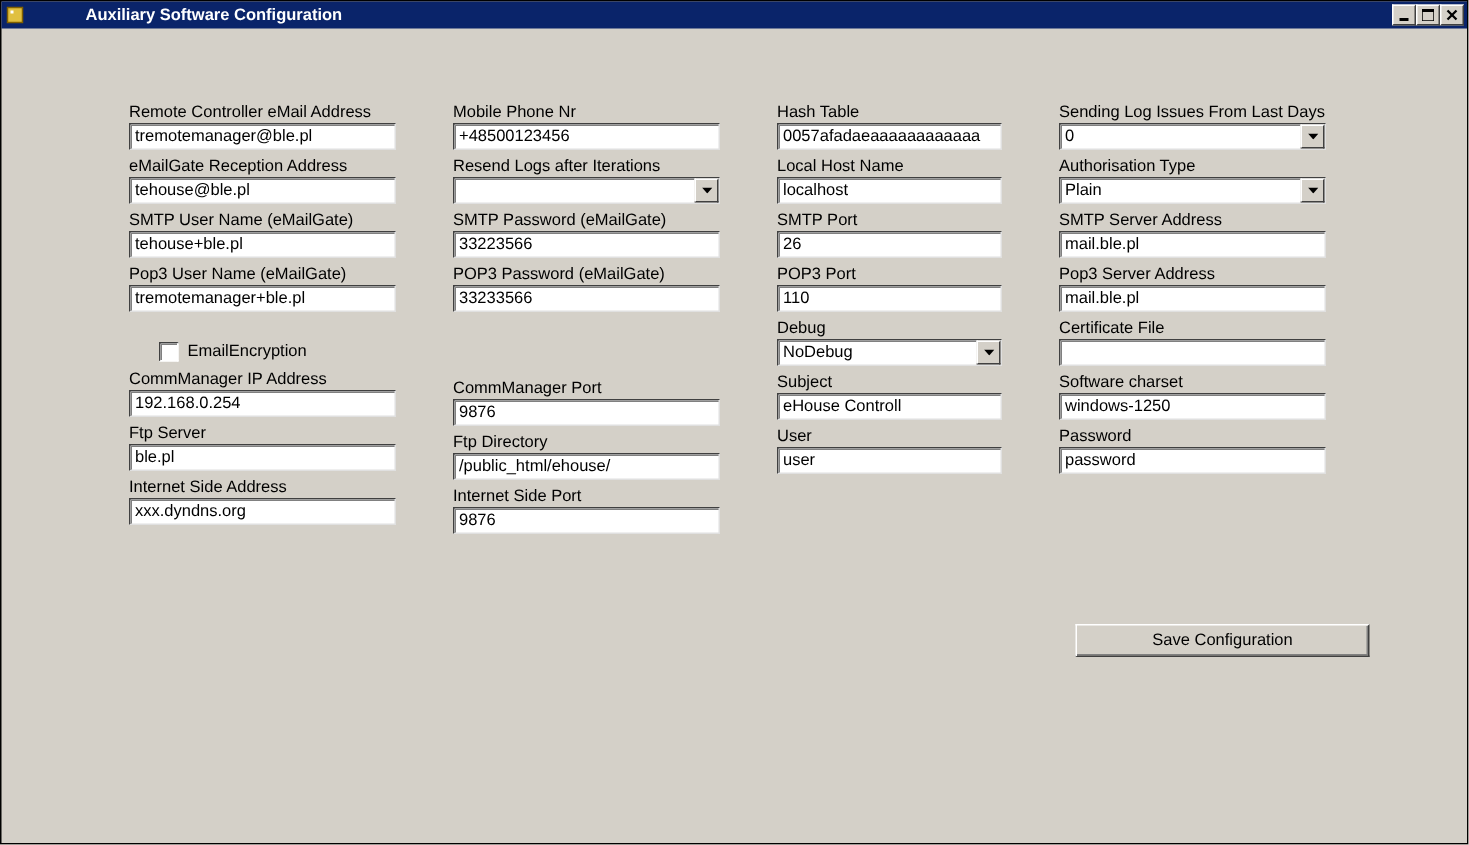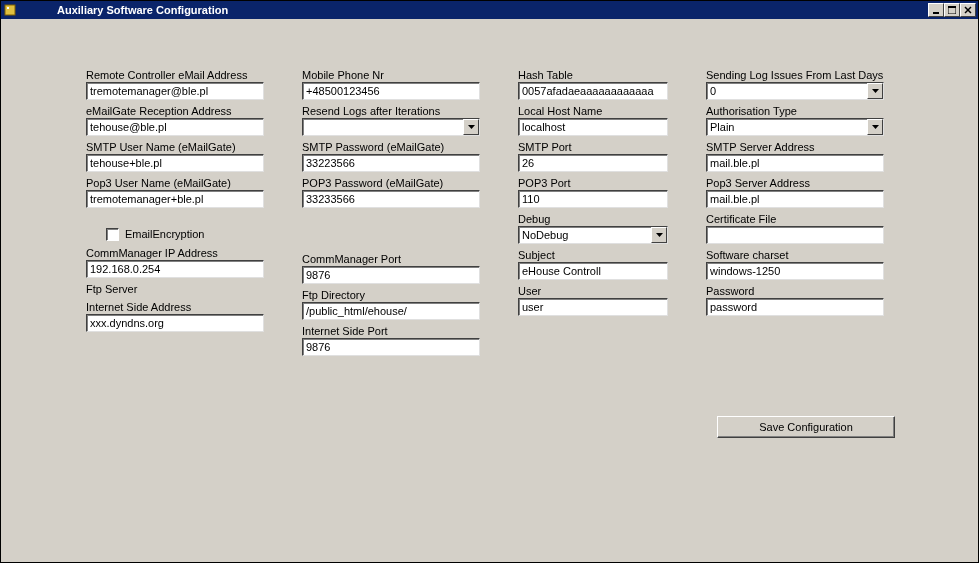--- a/index.html
+++ b/index.html
@@ -124,21 +124,21 @@
     border-right: 1px solid #fff;
     border-bottom: 1px solid #fff;
     box-shadow: inset 1px 1px 0 #808080;
     margin-right: 6px;
   }
   .spacer-sm { height: 40px; }
   .savebtn {
     position: absolute;
     left: 716px;
     top: 397px;
-    width: 178px;
+    width: 196px;
     height: 22px;
     background: #d4d0c8;
     border: 1px solid #fff;
     border-right-color: #404040;
     border-bottom-color: #404040;
     box-shadow: inset -1px -1px 0 #808080;
     display: flex;
     align-items: center;
     justify-content: center;
     font-family: Tahoma, Arial, sans-serif;
@@ -203,20 +203,21 @@
           <div class="checkbox"></div>
           <span>EmailEncryption</span>
         </div>
 
         <div class="field">
           <div class="label">CommManager IP Address</div>
           <input class="textinput" value="192.168.0.254" style="">
         </div>
         <div class="field">
           <div class="label">Ftp Server</div>
+          <input class="textinput" value="ble.pl" style="">
         </div>
         <div class="field">
           <div class="label">Internet Side Address</div>
           <input class="textinput" value="xxx.dyndns.org" style="">
         </div>
       </div>
 
       <div class="col">
         <div class="field">
           <div class="label">Mobile Phone Nr</div>

